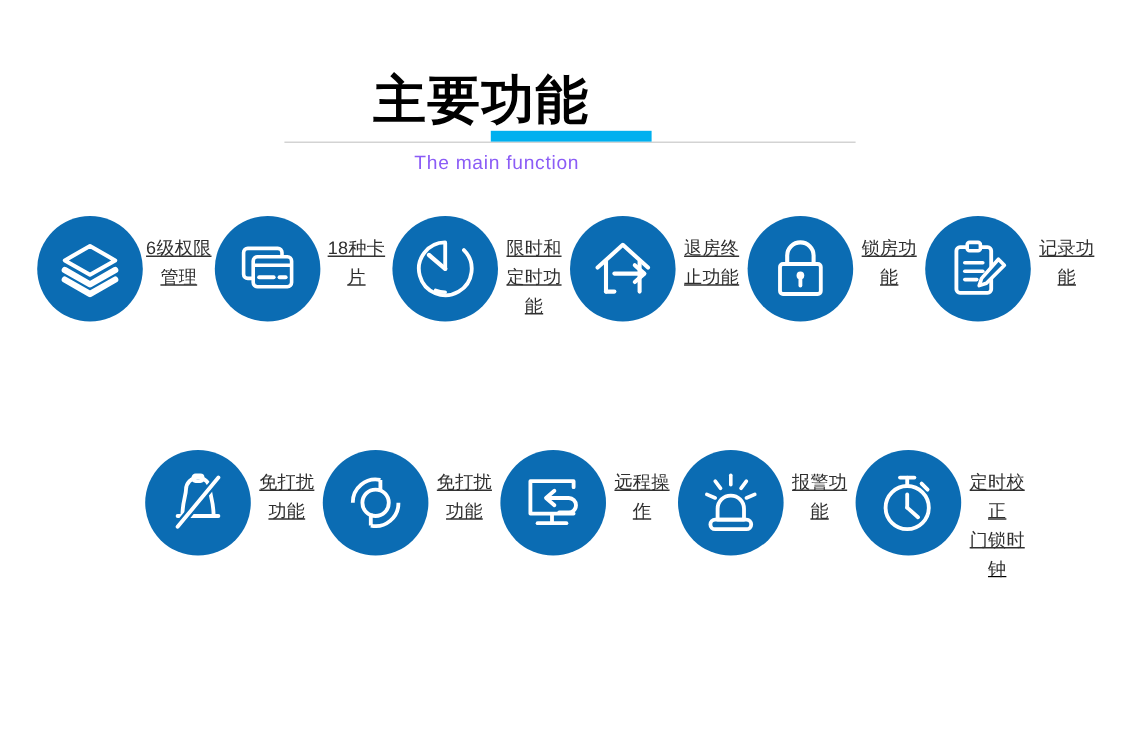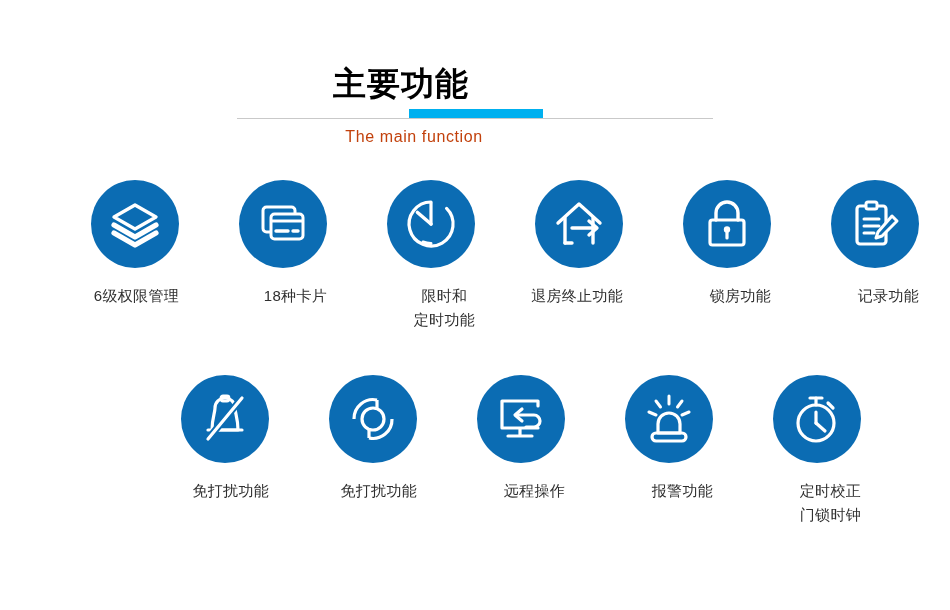--- a/index.html
+++ b/index.html
@@ -23,21 +23,21 @@
     top: 0;
     width: 950px;
     height: 160px;
   }
   .header-title {
     position: absolute;
     left: 0;
     top: 64px;
     width: 802px;
     text-align: center;
-    font-size: 33px;
+    font-size: 44px;
     line-height: 40px;
     font-weight: bold;
     color: #000000;
     letter-spacing: 1px;
   }
   .header-rule {
     position: absolute;
     left: 237px;
     top: 118px;
     width: 476px;
@@ -53,41 +53,41 @@
     background: #00b0ef;
   }
   .header-sub {
     position: absolute;
     left: 0;
     top: 126px;
     width: 828px;
     text-align: center;
     font-size: 16px;
     line-height: 22px;
-    color: #c2410c;
+    color: #8b5cf6;
     letter-spacing: 0.6px;
   }
 
   
   .row {
     position: absolute;
     left: 0;
     width: 950px;
     display: flex;
     justify-content: center;
     align-items: flex-start;
   }
   .row-1 { top: 180px; }
   .row-2 { top: 375px; margin-left: 16px; }
 
   .feature {
     width: 148px;
     display: flex;
-    flex-direction: column;
-    align-items: flex-end;
+    align-items: flex-start;
+    text-decoration: underline;
   }
   .row-2 .feature { width: 148px; }
 
   .icon-circle {
     width: 88px;
     height: 88px;
     border-radius: 50%;
     background: #0b6cb3;
     display: flex;
     align-items: center;

